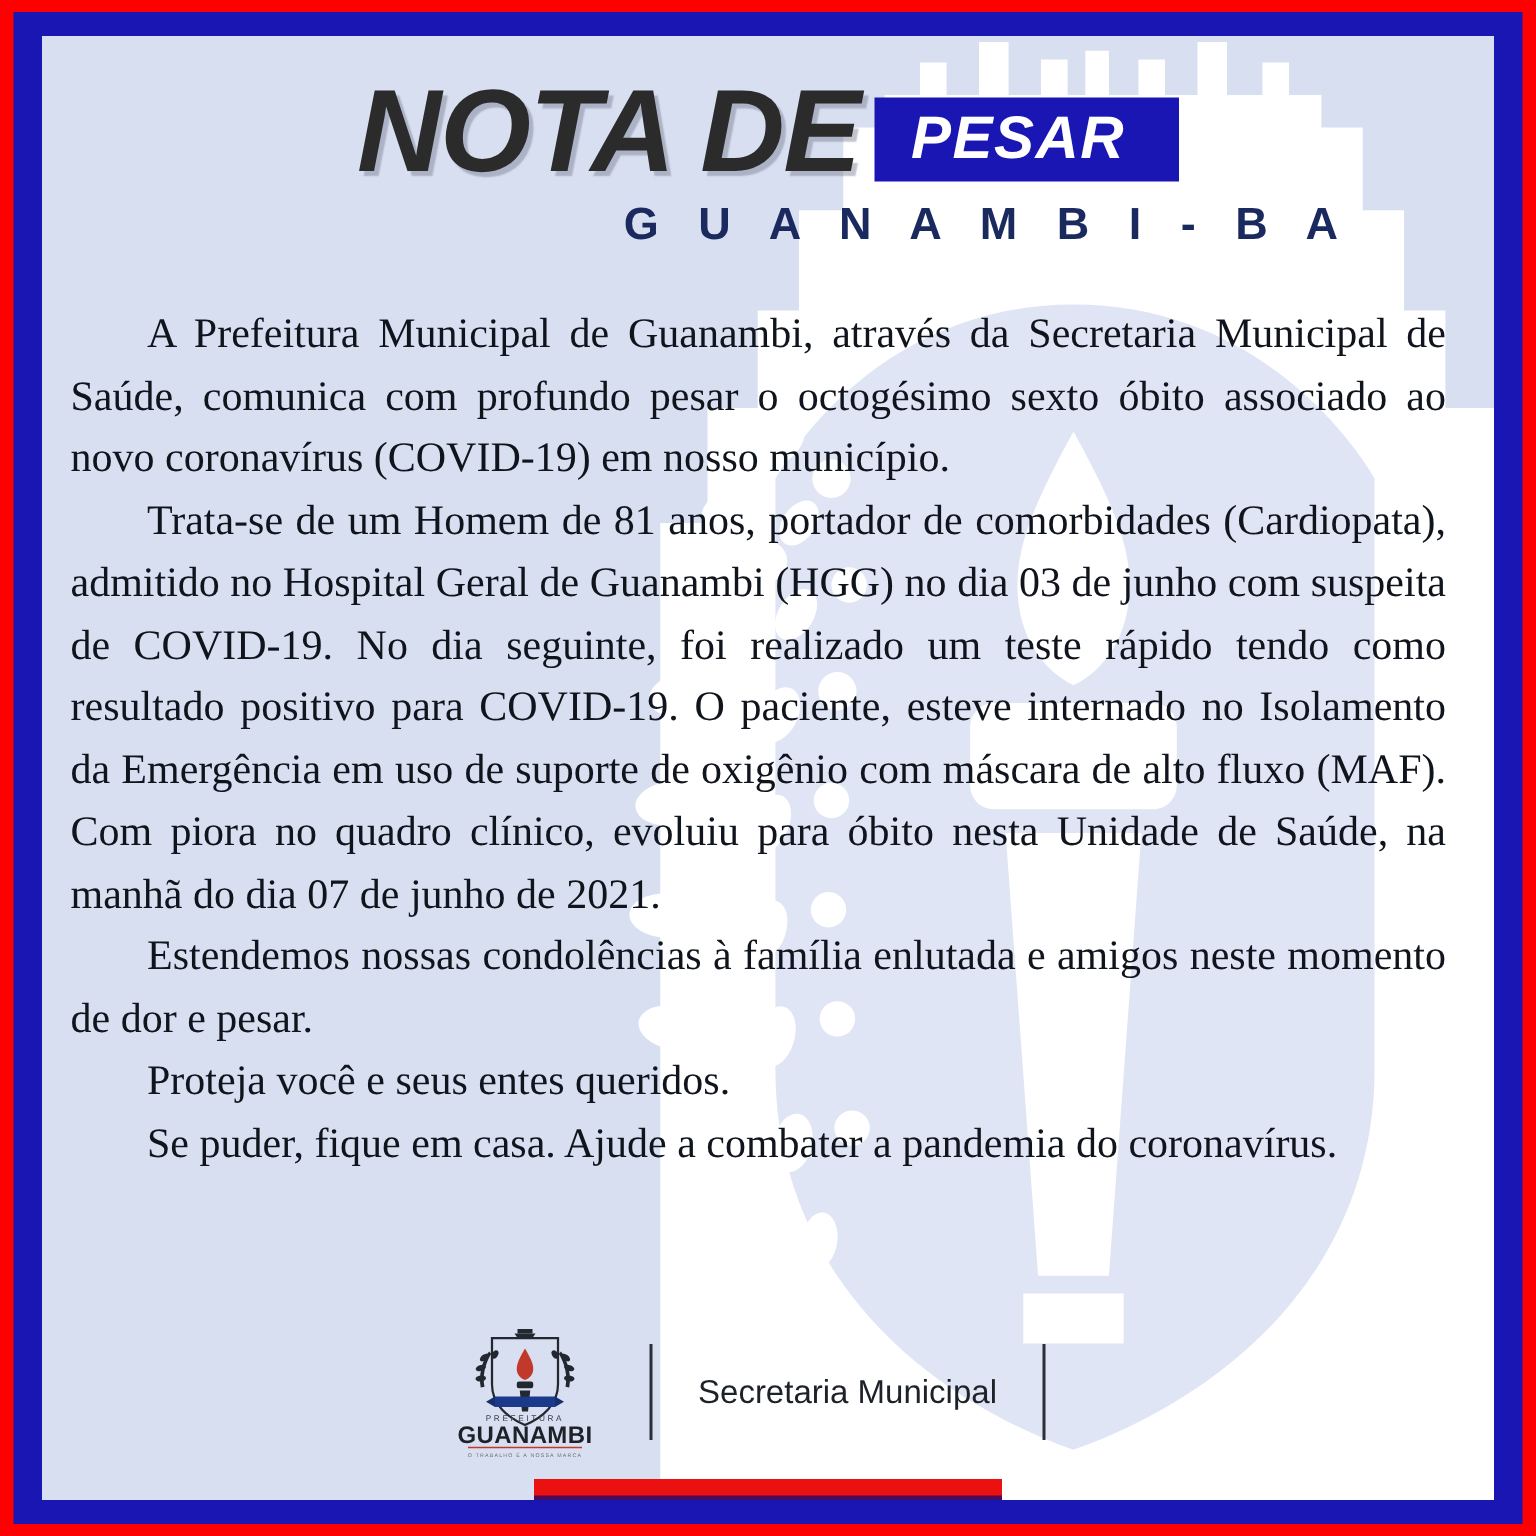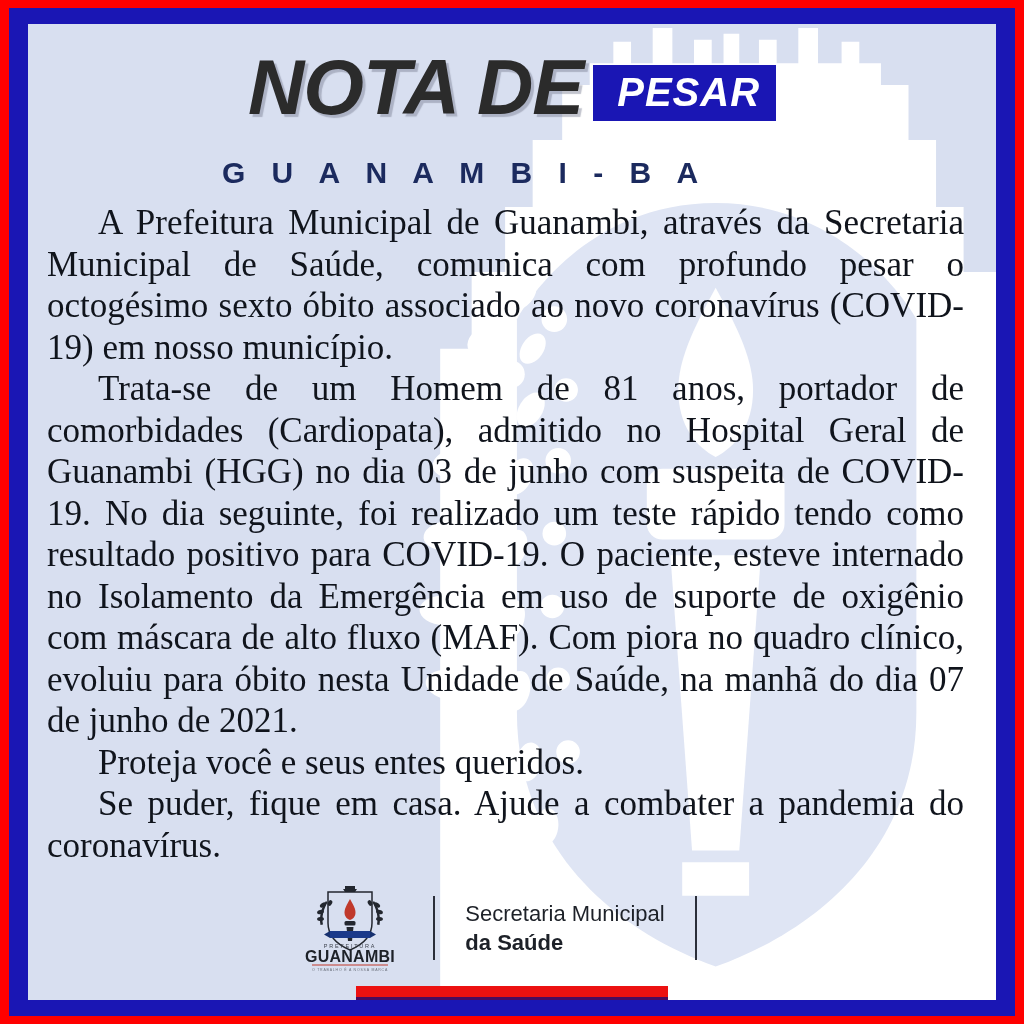--- a/index.html
+++ b/index.html
@@ -63,47 +63,47 @@
     font-family:"Liberation Sans", sans-serif;
   }
   .title-badge {
     margin-left:10px;
     background:#1a16b4;
     color:#ffffff;
     font-size:40px;
     font-weight:bold;
     font-style:italic;
     letter-spacing:1px;
-    padding:7px 16px 9px 24px;
+    padding:7px 36px 9px 24px;
     line-height:1;
     position:relative;
     top:6px;
   }
   .subtitle {
     position:absolute;
-    left:0; right:0; top:132px;
-    text-align:center;
+    left:0; right:0; top:109px;
+    text-align:right;
     font-size:30px;
     font-weight:bold;
     letter-spacing:9px;
     color:#1b2a5e;
     font-family:"Liberation Sans", sans-serif;
     
     padding-right:95px;
   }
 
   
   .body-text {
     position:absolute;
     left:19px;
     right:32px;
     top:178px;
     color:#10141c;
     font-family:"Liberation Serif", serif;
-    font-size:35px;
+    font-size:28px;
     line-height:41.5px;
     text-align:justify;
     text-justify:inter-word;
   }
   .body-text p {
     text-indent:51px;
     margin:0;
   }
 
   
@@ -287,20 +287,21 @@
         <div class="title-row">
           <span class="title-main" style="color: rgb(43, 43, 43);">NOTA DE</span>
           <span class="title-badge" style="background: rgb(26, 22, 180);">PESAR</span>
         </div>
         <div class="subtitle" style="color: rgb(27, 42, 94);">G U A N A M B I  -  B A</div>
       </div>
 
       <div class="body-text">
         <p>A Prefeitura Municipal de Guanambi, através da Secretaria Municipal de Saúde, comunica com profundo pesar o octogésimo sexto óbito associado ao novo coronavírus (COVID-19) em nosso município.</p>
         <p>Trata-se de um Homem de 81 anos, portador de comorbidades (Cardiopata), admitido no Hospital Geral de Guanambi (HGG) no dia 03 de junho com suspeita de COVID-19. No dia seguinte, foi realizado um teste rápido tendo como resultado positivo para COVID-19. O paciente, esteve internado no Isolamento da Emergência em uso de suporte de oxigênio com máscara de alto fluxo (MAF). Com piora no quadro clínico, evoluiu para óbito nesta Unidade de Saúde, na manhã do dia 07 de junho de 2021.</p>
+        <p>Estendemos nossas condolências à família enlutada e amigos neste momento de dor e pesar.</p>
         <p>Proteja você e seus entes queridos.</p>
         <p>Se puder, fique em casa. Ajude a combater a pandemia do coronavírus.</p>
       </div>
 
       <div class="footer">
 
         <div class="brand-logo">
           <svg viewBox="0 0 212 188" aria-hidden="true">
 
             <g fill="none" stroke="#23272f" stroke-width="3">
@@ -343,21 +344,20 @@
             <line x1="30" y1="168" x2="182" y2="168" stroke="#c0392b" stroke-width="2"></line>
 
             <text x="106" y="180" text-anchor="middle" font-family="Liberation Sans, sans-serif" font-size="7" letter-spacing="1.6" fill="#6a6f7a">O TRABALHO É A NOSSA MARCA</text>
           </svg>
         </div>
 
         <div class="vdiv"></div>
 
         <div class="foot-block">
           <div class="l1">Secretaria Municipal</div>
-          <div class="l2">da Saúde</div>
         </div>
 
         <div class="vdiv"></div>
 
         <div class="foot-block">
         </div>
       </div>
 
       <div class="bottom-bar" style="background: rgb(236, 17, 17);"></div>
 

